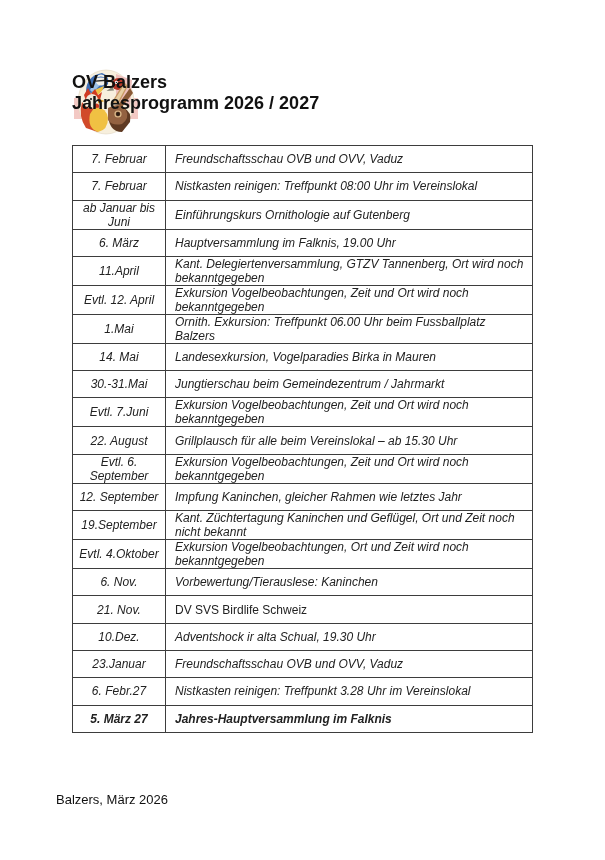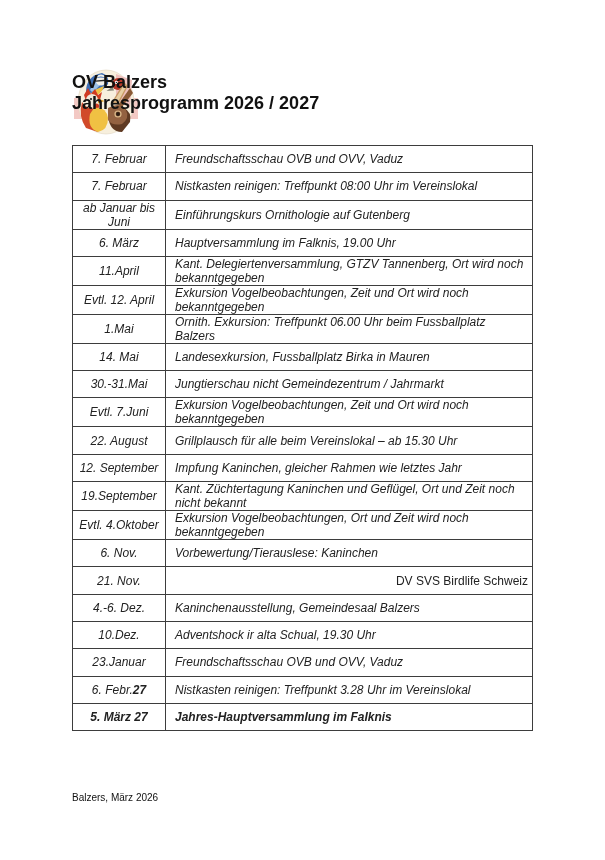--- a/index.html
+++ b/index.html
@@ -19,24 +19,24 @@
   table.program{
     position:absolute;left:72px;top:145px;width:461px;
     border-collapse:collapse;
     table-layout:fixed;
   }
   table.program, table.program td{border:1px solid #3d3d3d;}
   table.program{border-width:1.5px;}
   td{height:26.3px;vertical-align:middle;font-size:12px;font-style:italic;color:#222;padding:0;}
   td.date-cell{width:88px;text-align:center;padding:0 2px;}
   td.event-cell{padding-left:9px;padding-right:4px;}
-  td.date-cell b{font-weight:bold;}
+  td.date-cell b{font-weight:normal;}
   tr.bold-row td{font-weight:bold;}
-  tr.upright-row td.event-cell{font-style:normal;text-align:right;}
-  .footer{position:absolute;left:72px;top:792px;font-size:10px;font-style:normal;color:#111;}
+  tr.upright-row td.event-cell{font-style:normal;}
+  .footer{position:absolute;left:56px;top:792px;font-size:13px;font-style:normal;color:#111;}
 </style>
 </head>
 <body>
 
 <div class="page">
 
   <div class="logo">
     <svg width="64" height="68" viewBox="0 0 64 68">
       <rect x="0" y="30" width="64" height="21" fill="#f3c9c4"></rect>
       <ellipse cx="32" cy="34" rx="28" ry="32" fill="#f7efdd" stroke="#e0d5bf" stroke-width="0.6"></ellipse>
@@ -110,57 +110,57 @@
         <tr>
       <td class="date-cell"><span>Evtl. 12. April</span><b></b></td>
       <td class="event-cell">Exkursion Vogelbeobachtungen, Zeit und Ort wird noch bekanntgegeben</td>
     </tr>
         <tr>
       <td class="date-cell"><span>1.Mai</span><b></b></td>
       <td class="event-cell">Ornith. Exkursion: Treffpunkt 06.00 Uhr beim Fussballplatz Balzers</td>
     </tr>
         <tr>
       <td class="date-cell"><span>14. Mai</span><b></b></td>
-      <td class="event-cell">Landesexkursion, Fussballplatz Birka in Mauren</td>
+      <td class="event-cell">Landesexkursion, Vogelparadies Birka in Mauren</td>
     </tr>
         <tr>
       <td class="date-cell"><span>30.-31.Mai</span><b></b></td>
-      <td class="event-cell">Jungtierschau nicht Gemeindezentrum / Jahrmarkt</td>
+      <td class="event-cell">Jungtierschau beim Gemeindezentrum / Jahrmarkt</td>
     </tr>
         <tr>
       <td class="date-cell"><span>Evtl. 7.Juni</span><b></b></td>
       <td class="event-cell">Exkursion Vogelbeobachtungen, Zeit und Ort wird noch bekanntgegeben</td>
     </tr>
         <tr>
       <td class="date-cell"><span>22. August</span><b></b></td>
       <td class="event-cell">Grillplausch für alle beim Vereinslokal – ab 15.30 Uhr</td>
+    </tr>
+        <tr>
+      <td class="date-cell"><span>Evtl. 6. September</span><b></b></td>
+      <td class="event-cell">Exkursion Vogelbeobachtungen, Zeit und Ort wird noch bekanntgegeben</td>
     </tr>
         <tr>
       <td class="date-cell"><span>12. September</span><b></b></td>
       <td class="event-cell">Impfung Kaninchen, gleicher Rahmen wie letztes Jahr</td>
     </tr>
         <tr>
       <td class="date-cell"><span>19.September</span><b></b></td>
       <td class="event-cell">Kant. Züchtertagung Kaninchen und Geflügel, Ort und Zeit noch nicht bekannt</td>
     </tr>
         <tr>
       <td class="date-cell"><span>Evtl. 4.Oktober</span><b></b></td>
       <td class="event-cell">Exkursion Vogelbeobachtungen, Ort und Zeit wird noch bekanntgegeben</td>
     </tr>
         <tr>
       <td class="date-cell"><span>6. Nov.</span><b></b></td>
       <td class="event-cell">Vorbewertung/Tierauslese: Kaninchen</td>
     </tr>
         <tr class="upright-row">
       <td class="date-cell"><span>21. Nov.</span><b></b></td>
       <td class="event-cell">DV SVS Birdlife Schweiz</td>
-    </tr>
-        <tr>
-      <td class="date-cell"><span>4.-6. Dez.</span><b></b></td>
-      <td class="event-cell">Kaninchenausstellung, Gemeindesaal Balzers</td>
     </tr>
         <tr>
       <td class="date-cell"><span>10.Dez.</span><b></b></td>
       <td class="event-cell">Adventshock ir alta Schual, 19.30 Uhr</td>
     </tr>
         <tr>
       <td class="date-cell"><span>23.Januar</span><b></b></td>
       <td class="event-cell">Freundschaftsschau OVB und OVV, Vaduz</td>
     </tr>
         <tr>

